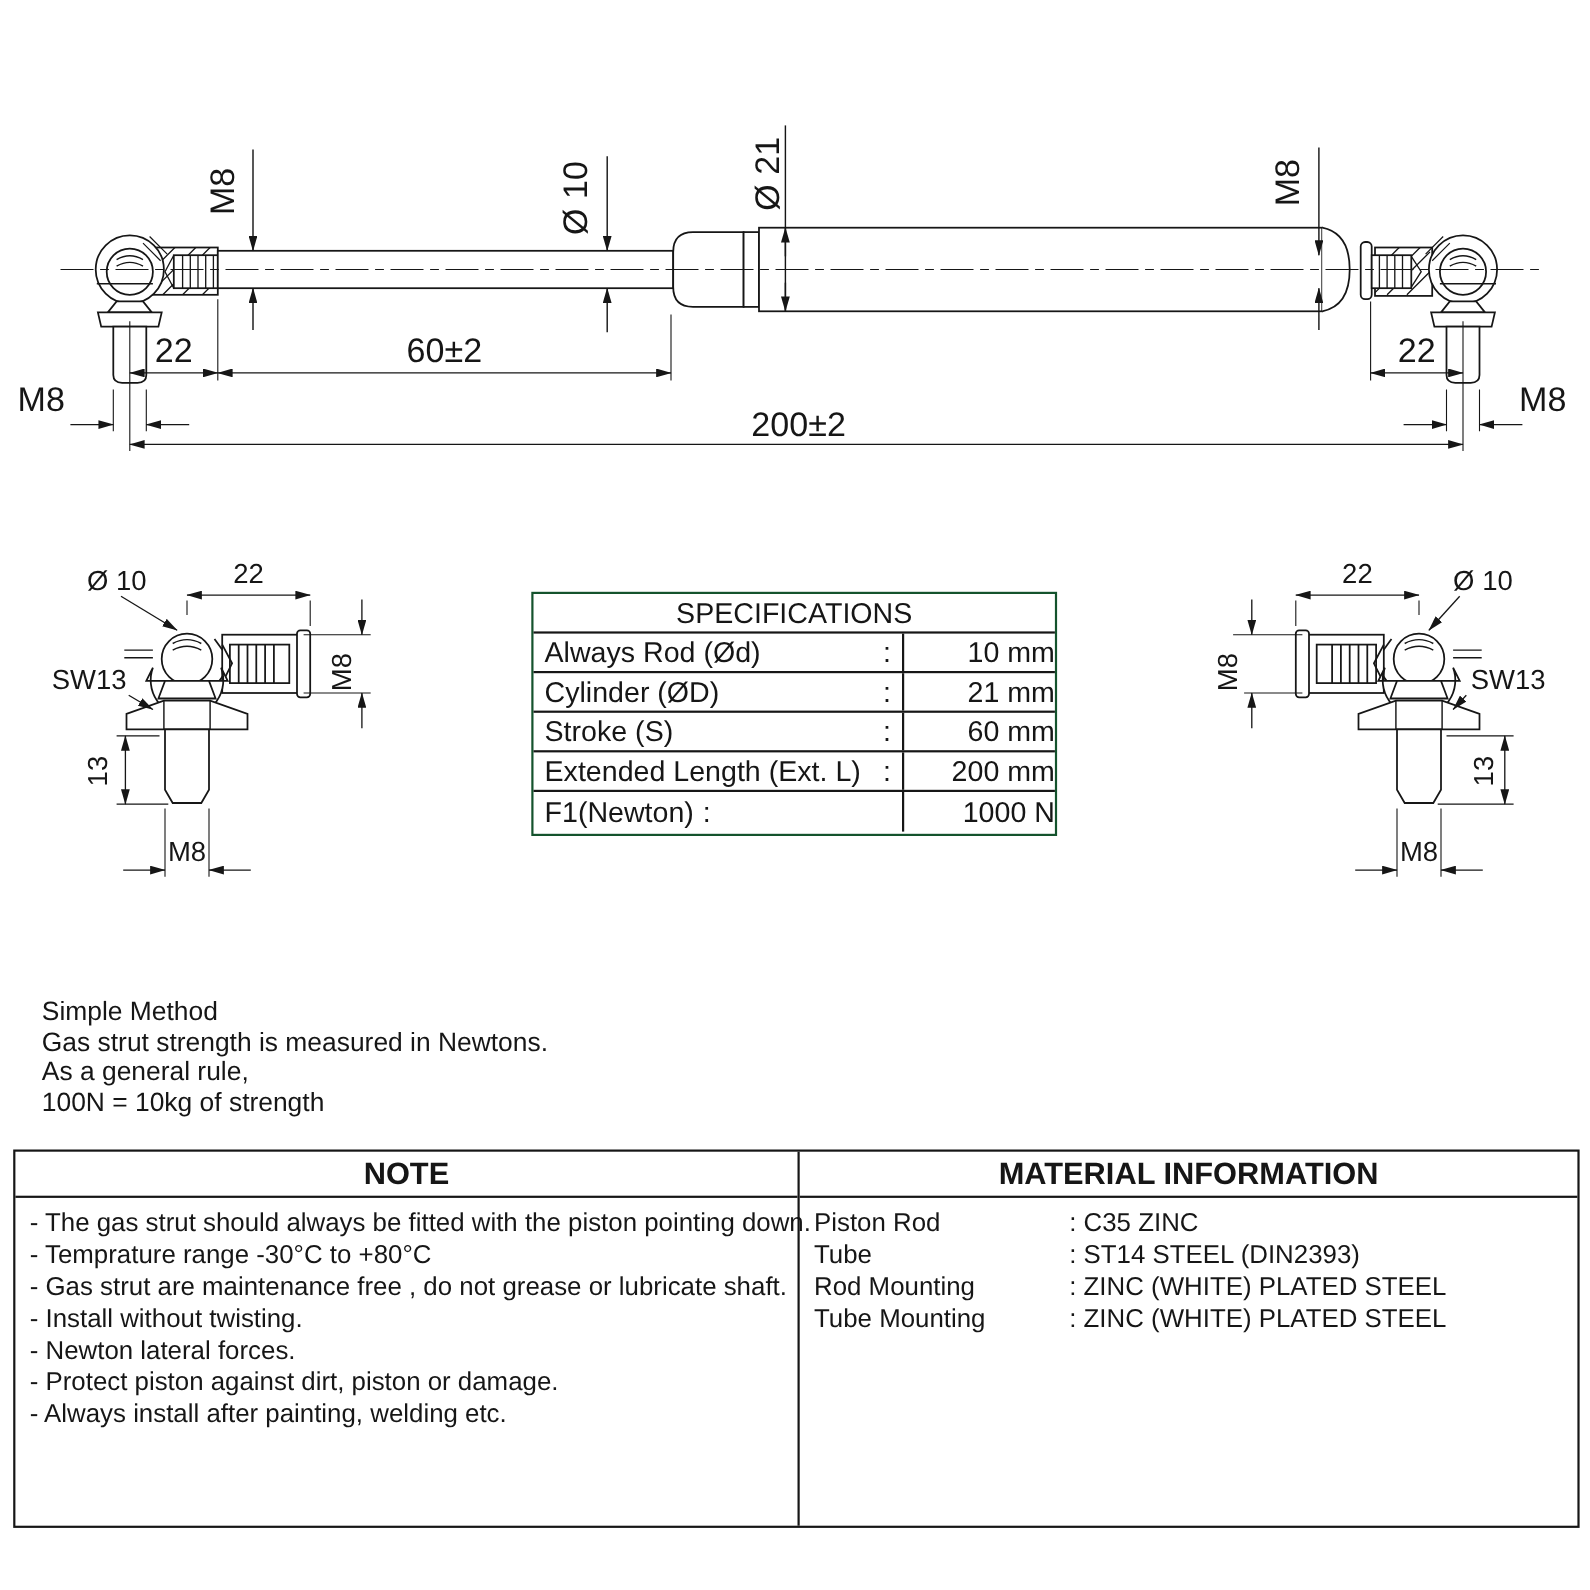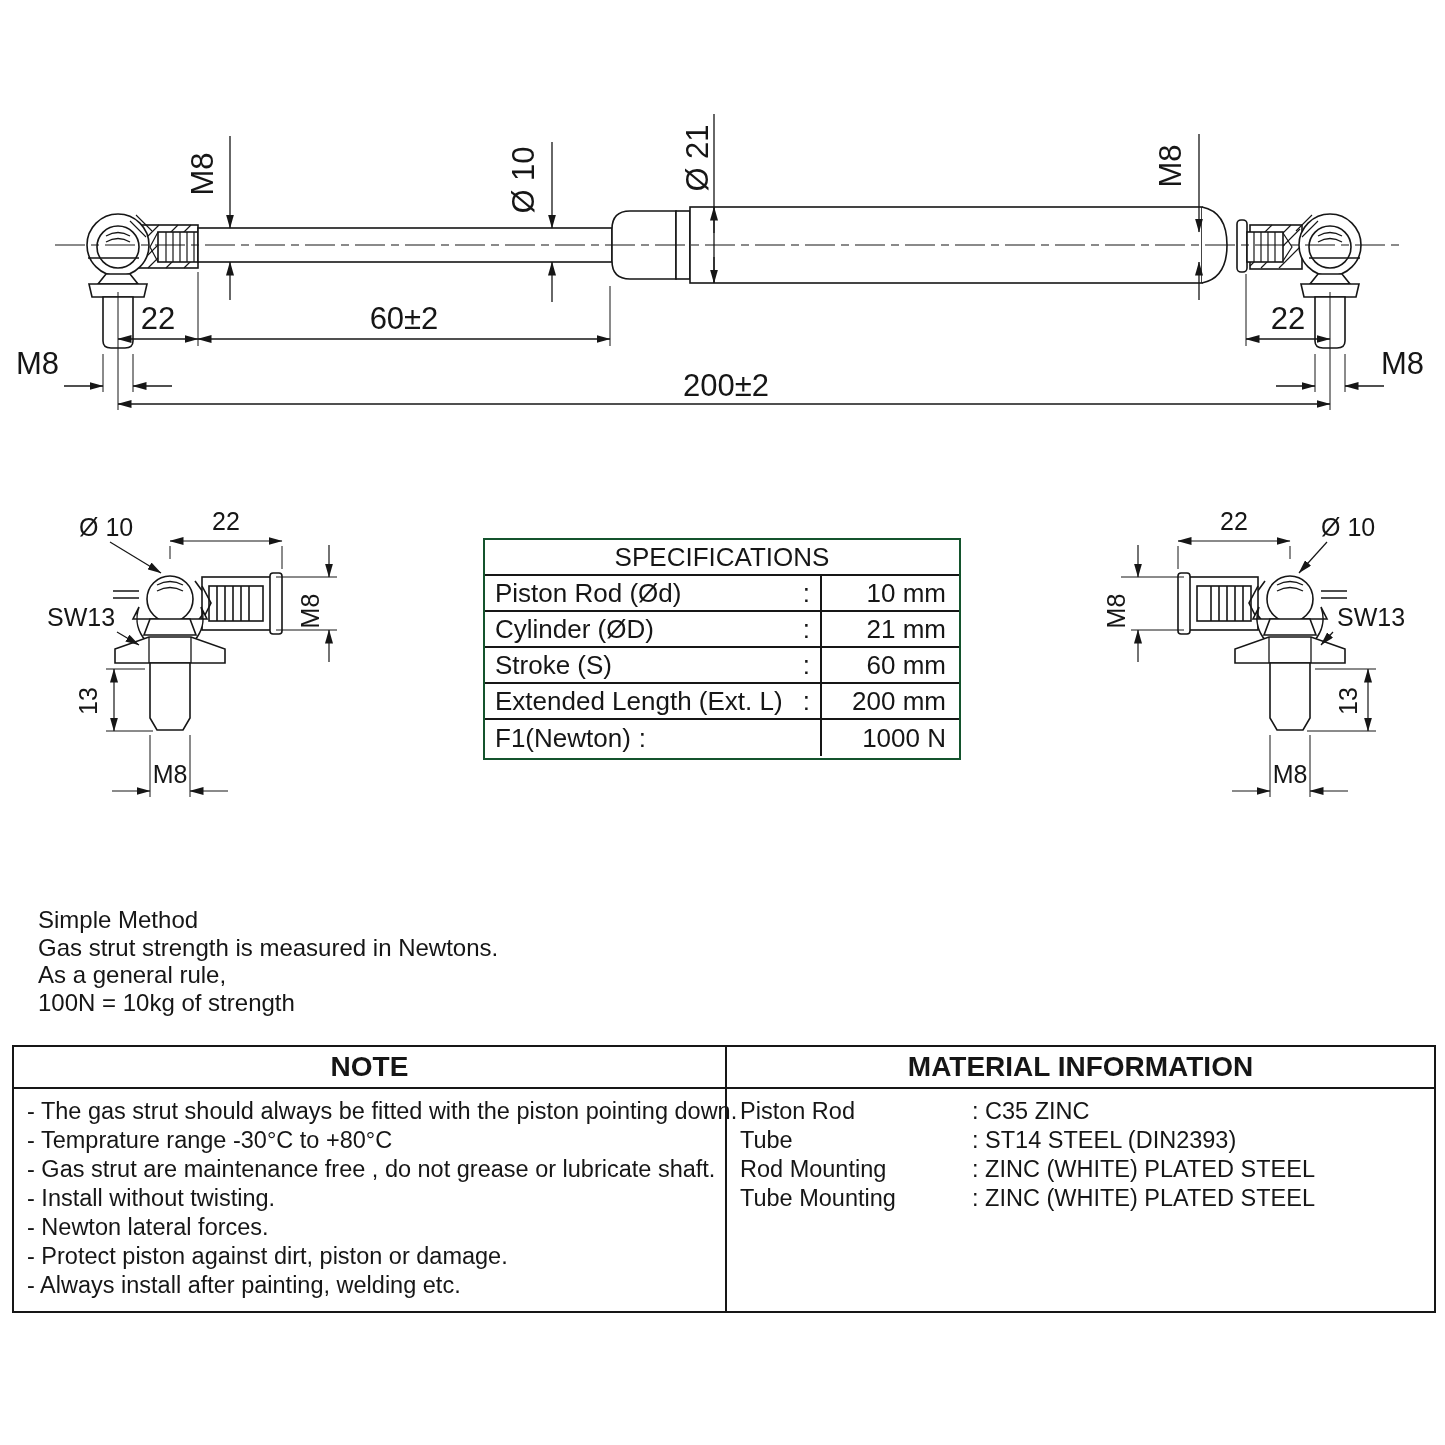--- a/index.html
+++ b/index.html
@@ -12,26 +12,26 @@
   
   .spec-table{position:absolute;left:483px;top:538px;width:478px;height:222px;
               box-sizing:border-box;border:2px solid #14532d;font-size:26px;background:#fff}
   .spec-header{height:34px;border-bottom:2px solid #161616;display:flex;align-items:center;justify-content:center}
   .spec-row{display:flex;height:34px;border-bottom:2px solid #161616}
   .spec-row:last-child{border-bottom:none;height:36px}
   .spec-label{width:337px;box-sizing:border-box;border-right:2px solid #161616;
               display:flex;align-items:center;padding:0 10px}
   .spec-label .colon{margin-left:auto}
   .spec-row.attached .spec-label .colon{margin-left:8px}
-  .spec-value{flex:1;display:flex;align-items:center;justify-content:flex-end;padding-right:13px}
+  .spec-value{flex:1;display:flex;align-items:center;justify-content:flex-end;padding-right:0}
   
   .simple{position:absolute;left:38px;top:906px;font-size:24px;line-height:27.5px}
   .bold{font-weight:normal}
   
-  .note-table{position:absolute;left:12px;top:1045px;width:1424px;height:268px;
+  .note-table{position:absolute;left:12px;top:1045px;width:1424px;height:344px;
               box-sizing:border-box;border:2px solid #161616;display:grid;
               grid-template-columns:711px 1fr;font-size:23.5px;background:#fff}
   .nt-col{display:flex;flex-direction:column;min-width:0}
   .nt-col.right{border-left:2px solid #161616}
   .nt-header{height:40px;border-bottom:2px solid #161616;display:flex;align-items:center;
              justify-content:center;font-weight:bold;font-size:28px}
   .nt-body{flex:1;padding:8px 4px 0 13px;line-height:29px;white-space:nowrap}
   .mat-row{display:flex;line-height:29px;white-space:nowrap}
   .mat-label{width:232px;flex:none}
 </style>
@@ -206,21 +206,21 @@
     <text class="t25" x="50" y="116" text-anchor="middle" transform="rotate(-90 50 116)">M8</text>
     <text class="t25" x="262" y="131">SW13</text>
     <text class="t25" x="282" y="206" text-anchor="middle" transform="rotate(-90 282 206)">13</text>
     <text class="t25" x="215" y="288" text-anchor="middle">M8</text>
   </svg>
 
   <div class="spec-table">
     <div class="spec-header">SPECIFICATIONS</div>
     <div class="spec-row">
       <div class="spec-label">
-          <span>Piston Rod (Ød)</span>
+          <span>Always Rod (Ød)</span>
           <span class="colon">:</span>
         </div>
       <div class="spec-value">10 mm</div>
     </div>
     <div class="spec-row">
       <div class="spec-label">
           <span>Cylinder (ØD)</span>
           <span class="colon">:</span>
         </div>
       <div class="spec-value">21 mm</div>

